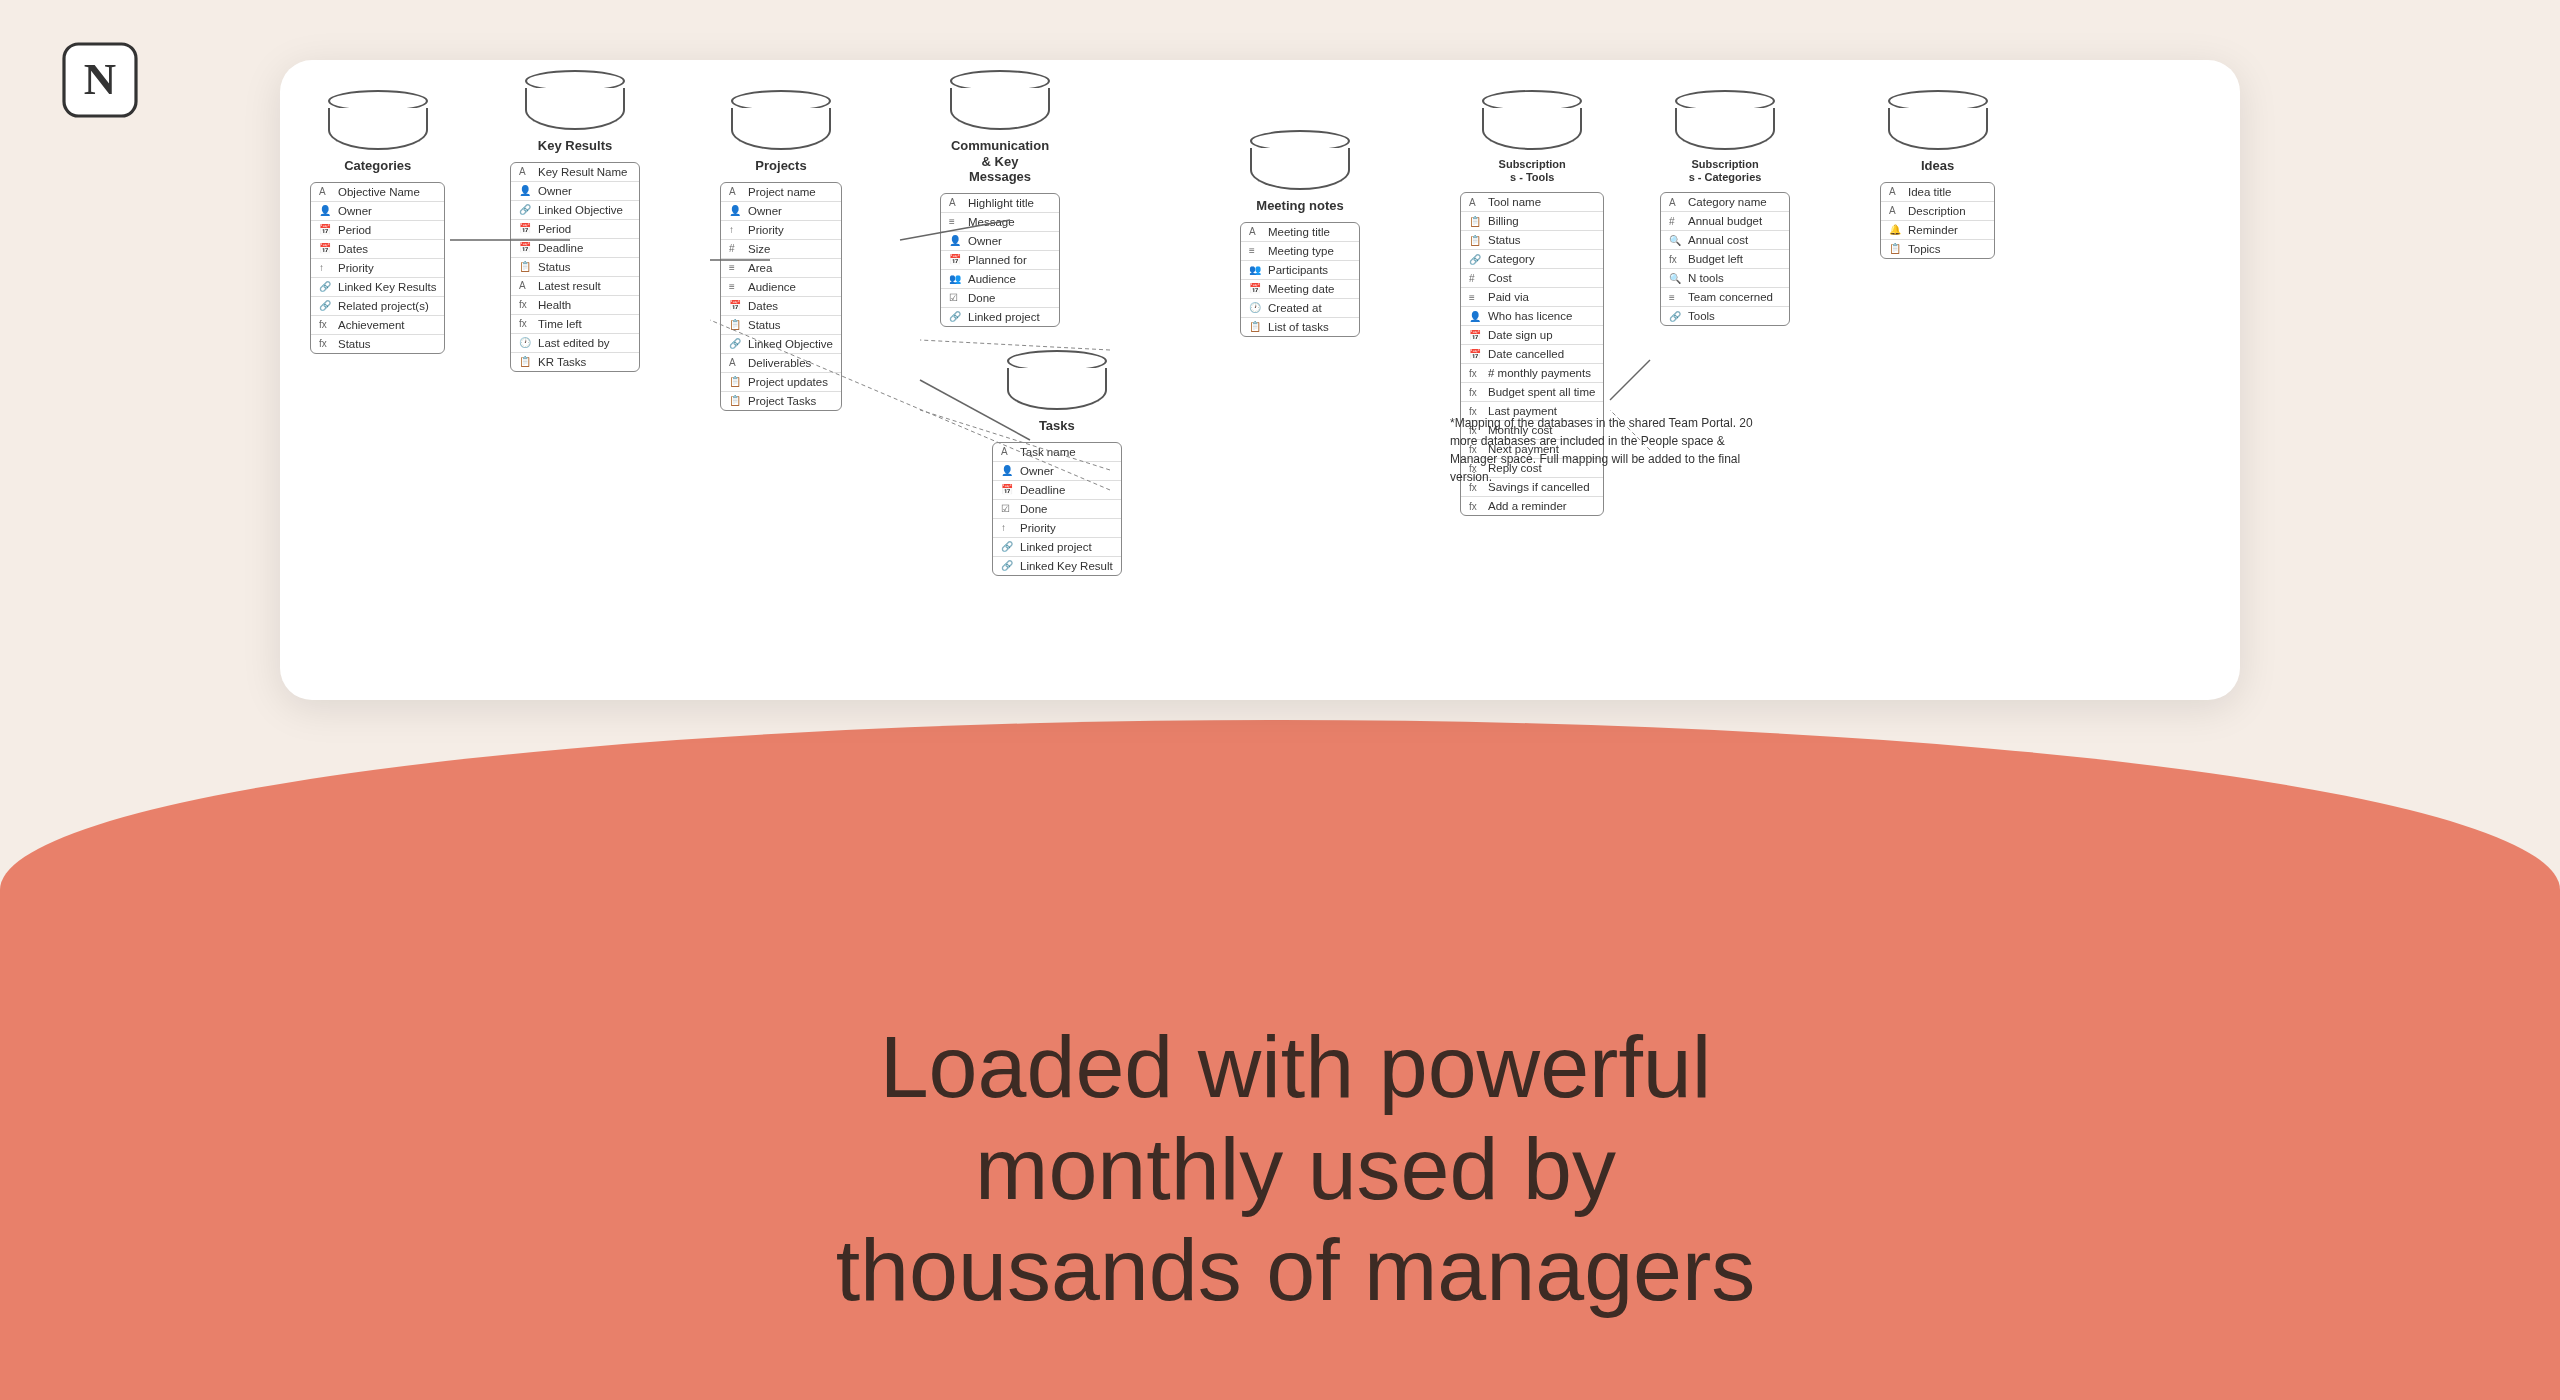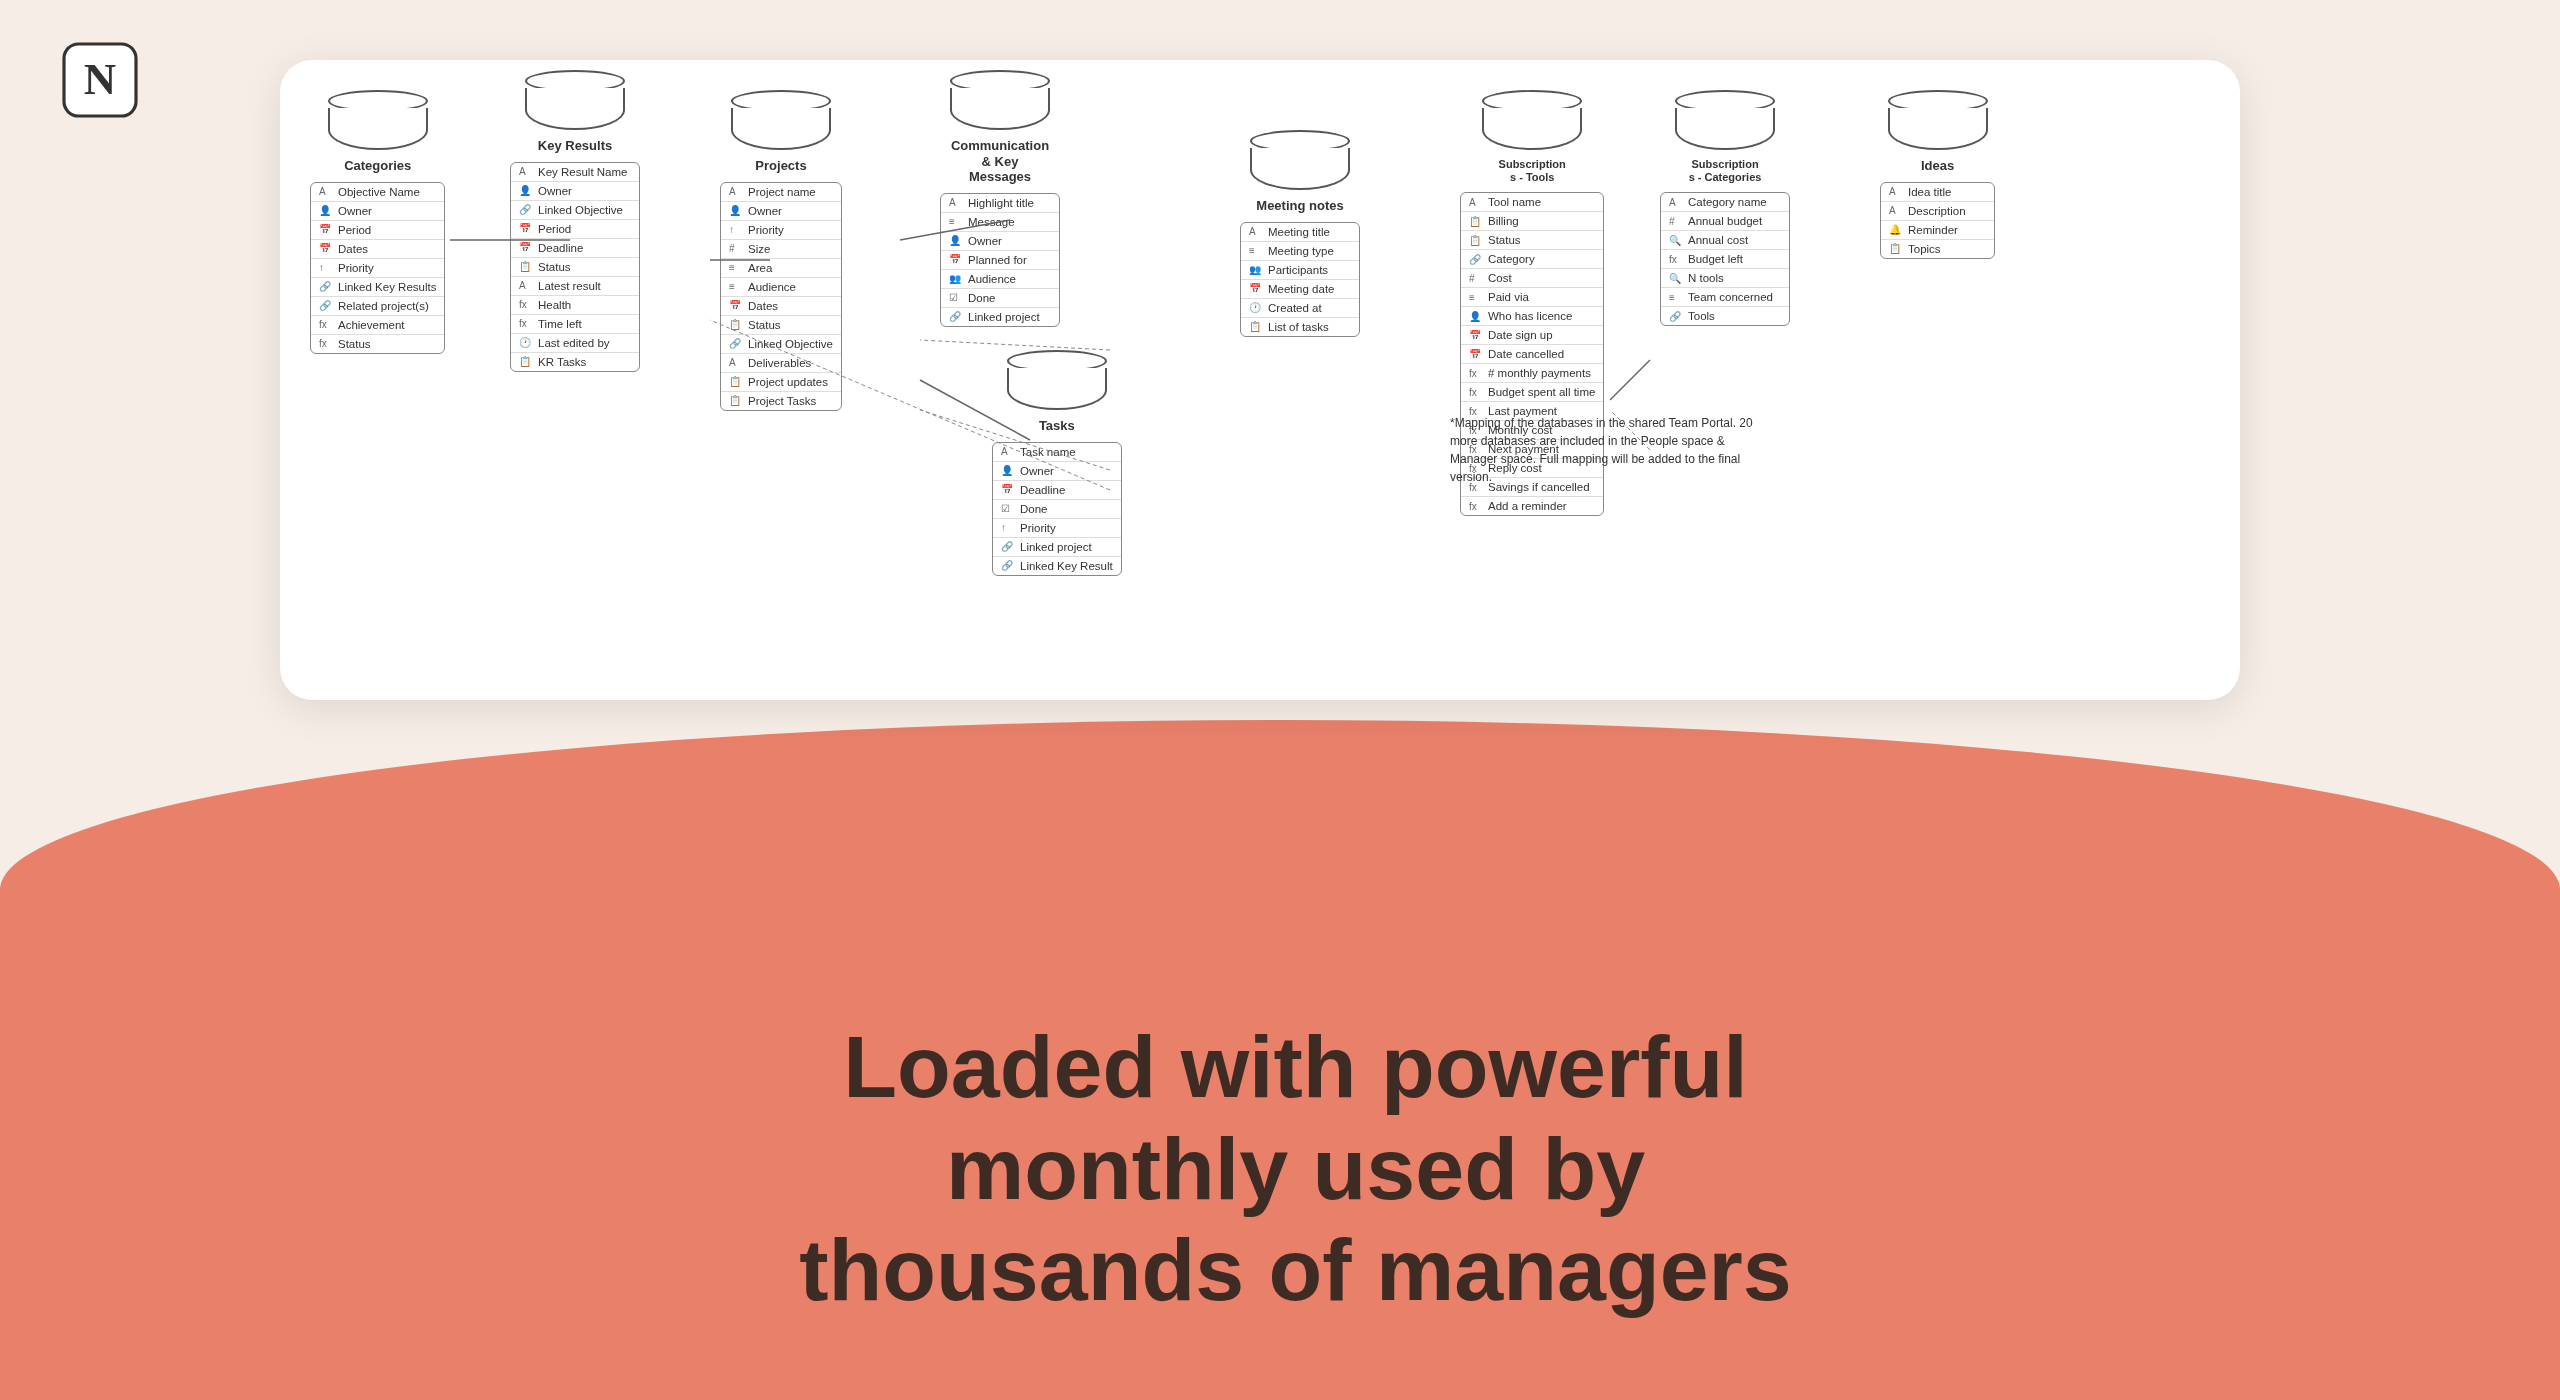--- a/index.html
+++ b/index.html
@@ -36,21 +36,21 @@
     
     .bottom-text {
       position: absolute;
       bottom: 80px;
       left: 0;
       width: 100%;
       text-align: center;
       z-index: 2;
       color: #3d2b24;
       font-size: 88px;
-      font-weight: 700;
+      font-weight: 400;
       line-height: 1.15;
       padding-left: 31px;
     }
 
     
     .diagram-card {
       position: absolute;
       top: 60px;
       left: 280px;
       width: 1960px;

